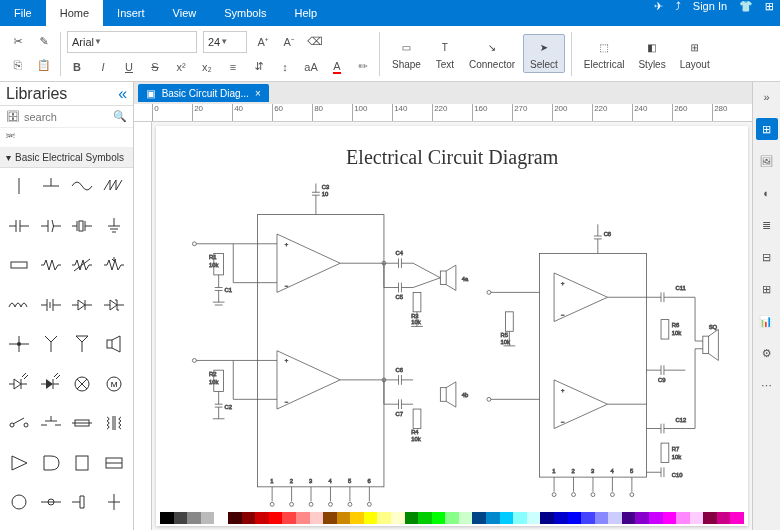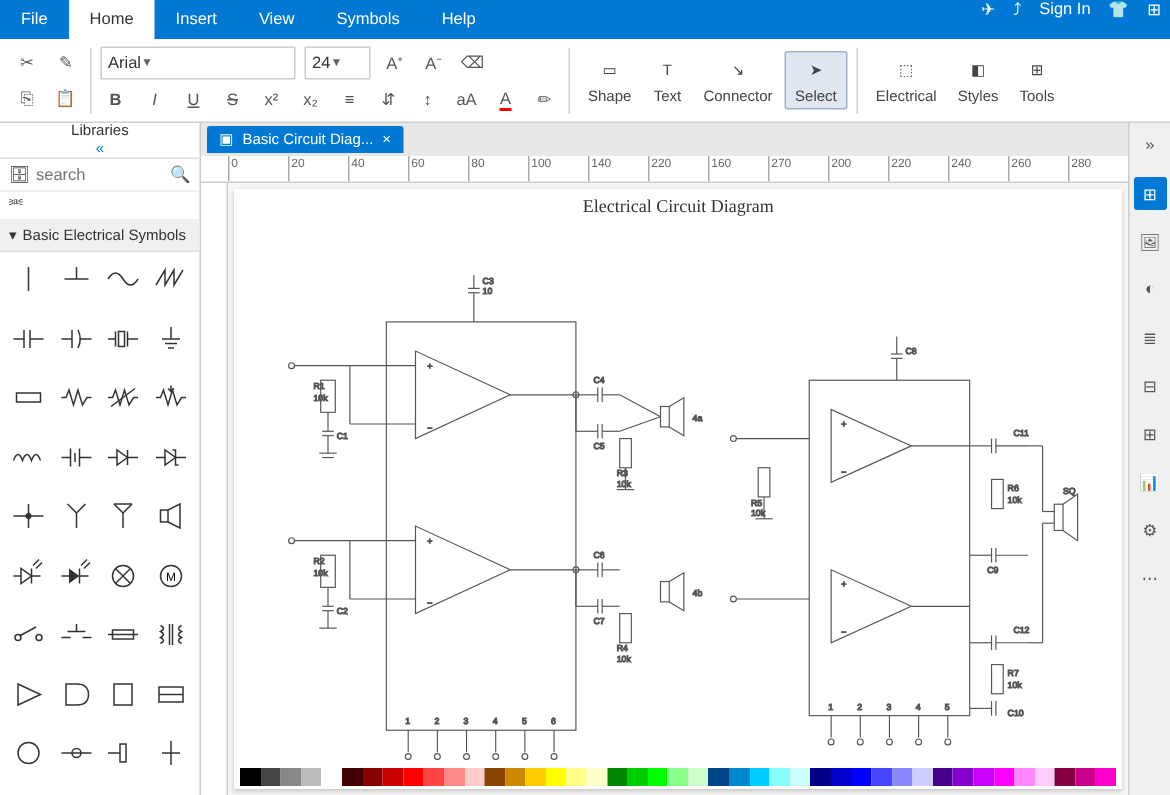--- a/index.html
+++ b/index.html
@@ -18,38 +18,38 @@
 .ribbon .icon-btn { width: 20px; height: 20px; display: flex; align-items: center; justify-content: center; cursor: pointer; color: #555; }
 .ribbon .big-btn { display: flex; flex-direction: column; align-items: center; gap: 2px; padding: 2px 6px; cursor: pointer; font-size: 10px; color: #444; }
 .ribbon .big-btn.selected { background: #e0e7f0; border: 1px solid #a0b0c8; border-radius: 2px; }
 .ribbon .big-btn .ic { width: 20px; height: 20px; display: flex; align-items: center; justify-content: center; }
 .ribbon select, .ribbon .combo { height: 22px; border: 1px solid #ccc; font-size: 11px; padding: 0 4px; background: #fff; }
 .combo { display: flex; align-items: center; gap: 0; }
 .caret { font-size: 8px; color: #666; }
 
 .workspace { display: flex; height: calc(100% - 82px); }
 .left-panel { width: 145px; border-right: 1px solid #ccc; display: flex; flex-direction: column; }
-.left-panel .header { height: 24px; display: flex; align-items: center; justify-content: space-between; padding: 0 6px; font-size: 10px; border-bottom: 1px solid #ddd; flex-direction: column; }
+.left-panel .header { height: 24px; display: flex; align-items: center; justify-content: space-between; padding: 0 6px; font-size: 16px; border-bottom: 1px solid #ddd; }
 .left-panel .search-row { display: flex; align-items: center; padding: 4px 6px; gap: 4px; border-bottom: 1px solid #eee; }
 .left-panel .search-row input { flex: 1; border: none; font-size: 11px; outline: none; width: 60px; }
 .left-panel .cat { padding: 4px 6px; background: #f0f0f0; font-size: 10px; display: flex; align-items: center; gap: 4px; border-bottom: 1px solid #ddd; }
 .symbols-grid { flex: 1; overflow: hidden; padding: 4px; display: grid; grid-template-columns: repeat(4, 1fr); gap: 2px; }
 .symbols-grid .sym { height: 28px; display: flex; align-items: center; justify-content: center; cursor: pointer; }
 .symbols-grid .sym svg { width: 24px; height: 20px; }
 
 .canvas-area { flex: 1; display: flex; flex-direction: column; background: #f5f5f5; position: relative; }
 .tabs-row { height: 22px; background: #e8e8e8; display: flex; align-items: center; padding-left: 4px; }
 .doc-tab { background: #0078d4; color: #fff; height: 18px; padding: 0 8px; display: flex; align-items: center; font-size: 10px; gap: 6px; border-radius: 2px 2px 0 0; }
 .doc-tab .close { cursor: pointer; }
 .ruler-h { height: 18px; background: #fff; border-bottom: 1px solid #ccc; display: flex; font-size: 8px; color: #666; padding-left: 18px; overflow: hidden; }
 .ruler-h .tick { width: 40px; flex-shrink: 0; border-left: 1px solid #aaa; padding-left: 1px; }
 .canvas-wrap { flex: 1; display: flex; overflow: hidden; }
 .ruler-v { width: 18px; background: #fff; border-right: 1px solid #ccc; }
 .page { flex: 1; background: #fff; margin: 4px; box-shadow: 0 1px 3px rgba(0,0,0,0.2); position: relative; overflow: hidden; }
-.page .title { position: absolute; top: 4px; left: 50%; transform: translateX(-50%); font-size: 12px; font-family: serif; }
+.page .title { position: absolute; top: 20px; left: 50%; transform: translateX(-50%); font-size: 20px; font-family: serif; }
 .circuit { position: absolute; top: 40px; left: 10px; right: 10px; bottom: 10px; }
 .circuit svg { width: 100%; height: 100%; }
 .circuit text { font-size: 6px; fill: #444; }
 
 .right-panel { width: 30px; background: #f0f0f0; border-left: 1px solid #ccc; display: flex; flex-direction: column; align-items: center; padding-top: 4px; gap: 10px; }
 .right-panel .rbtn { width: 22px; height: 22px; display: flex; align-items: center; justify-content: center; cursor: pointer; color: #555; }
 .right-panel .rbtn.accent { background: #0078d4; color: #fff; border-radius: 2px; }
 
 .color-bar { position: absolute; bottom: 2px; left: 0; right: 0; height: 12px; display: flex; padding: 0 4px; }
 .color-bar .sw { flex: 1; }
@@ -146,21 +146,21 @@
   <div class="big-btn">
       <div class="ic">⬚</div>
       <span>Electrical</span>
     </div>
   <div class="big-btn">
       <div class="ic">◧</div>
       <span>Styles</span>
     </div>
   <div class="big-btn">
       <div class="ic">⊞</div>
-      <span>Tools</span>
+      <span>Layout</span>
     </div>
 </div>
 
 <div class="workspace">
 
   <div class="left-panel">
     <div class="header">
       <span>Libraries</span>
       <span style="color:#0078d4">«</span>
     </div>

